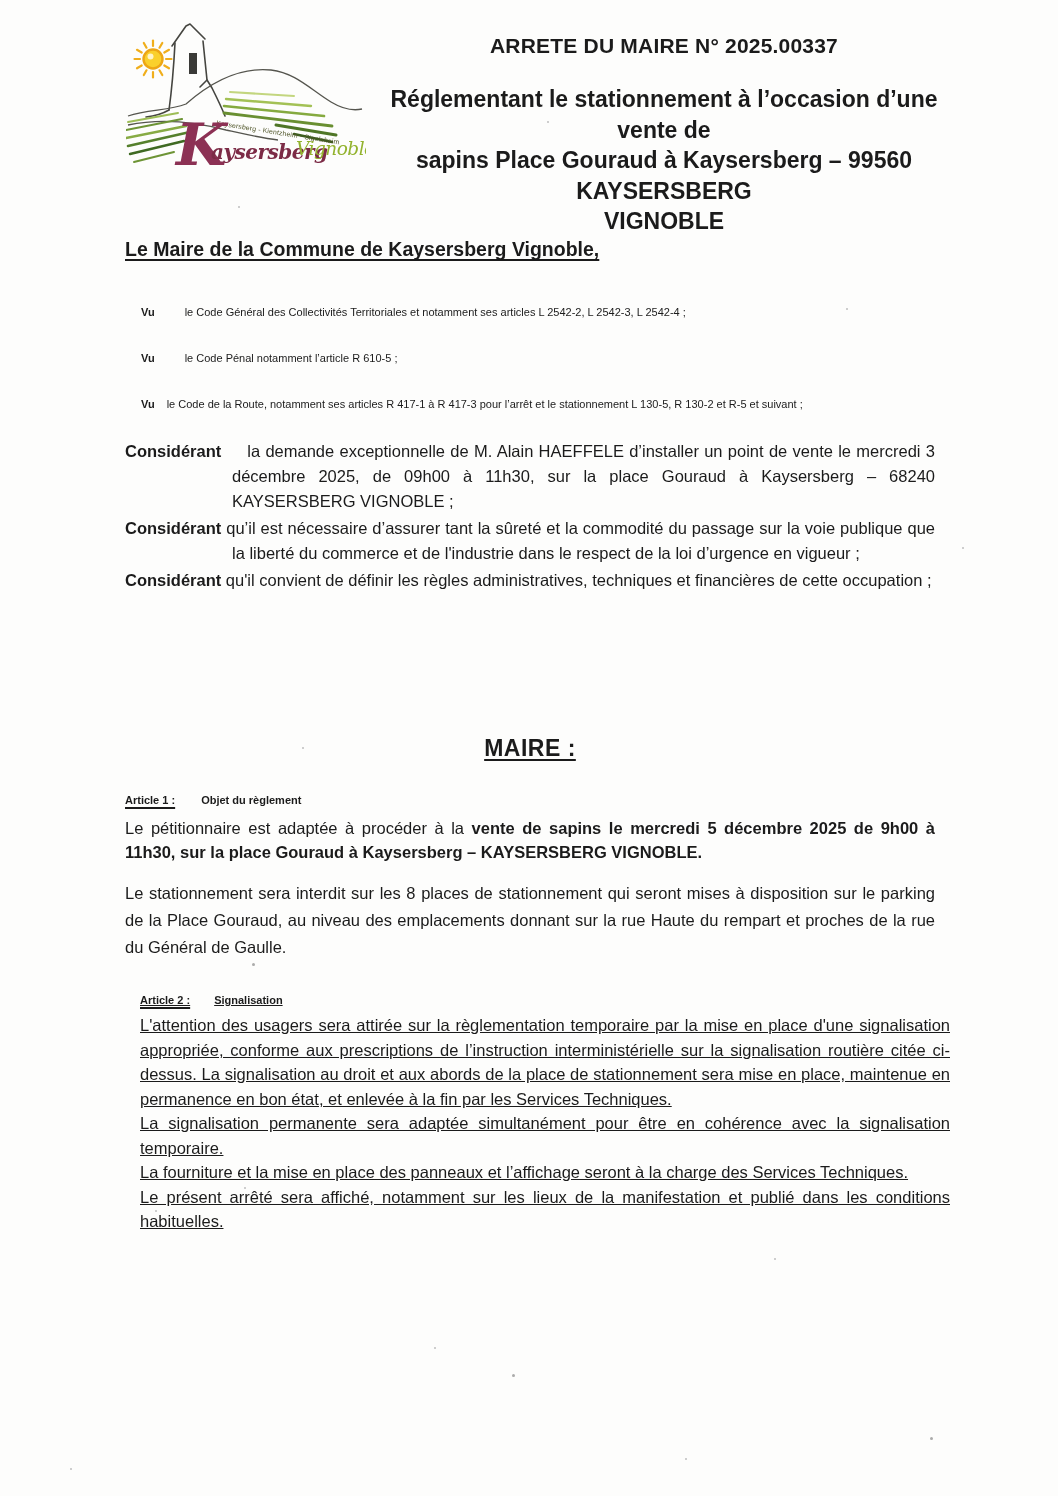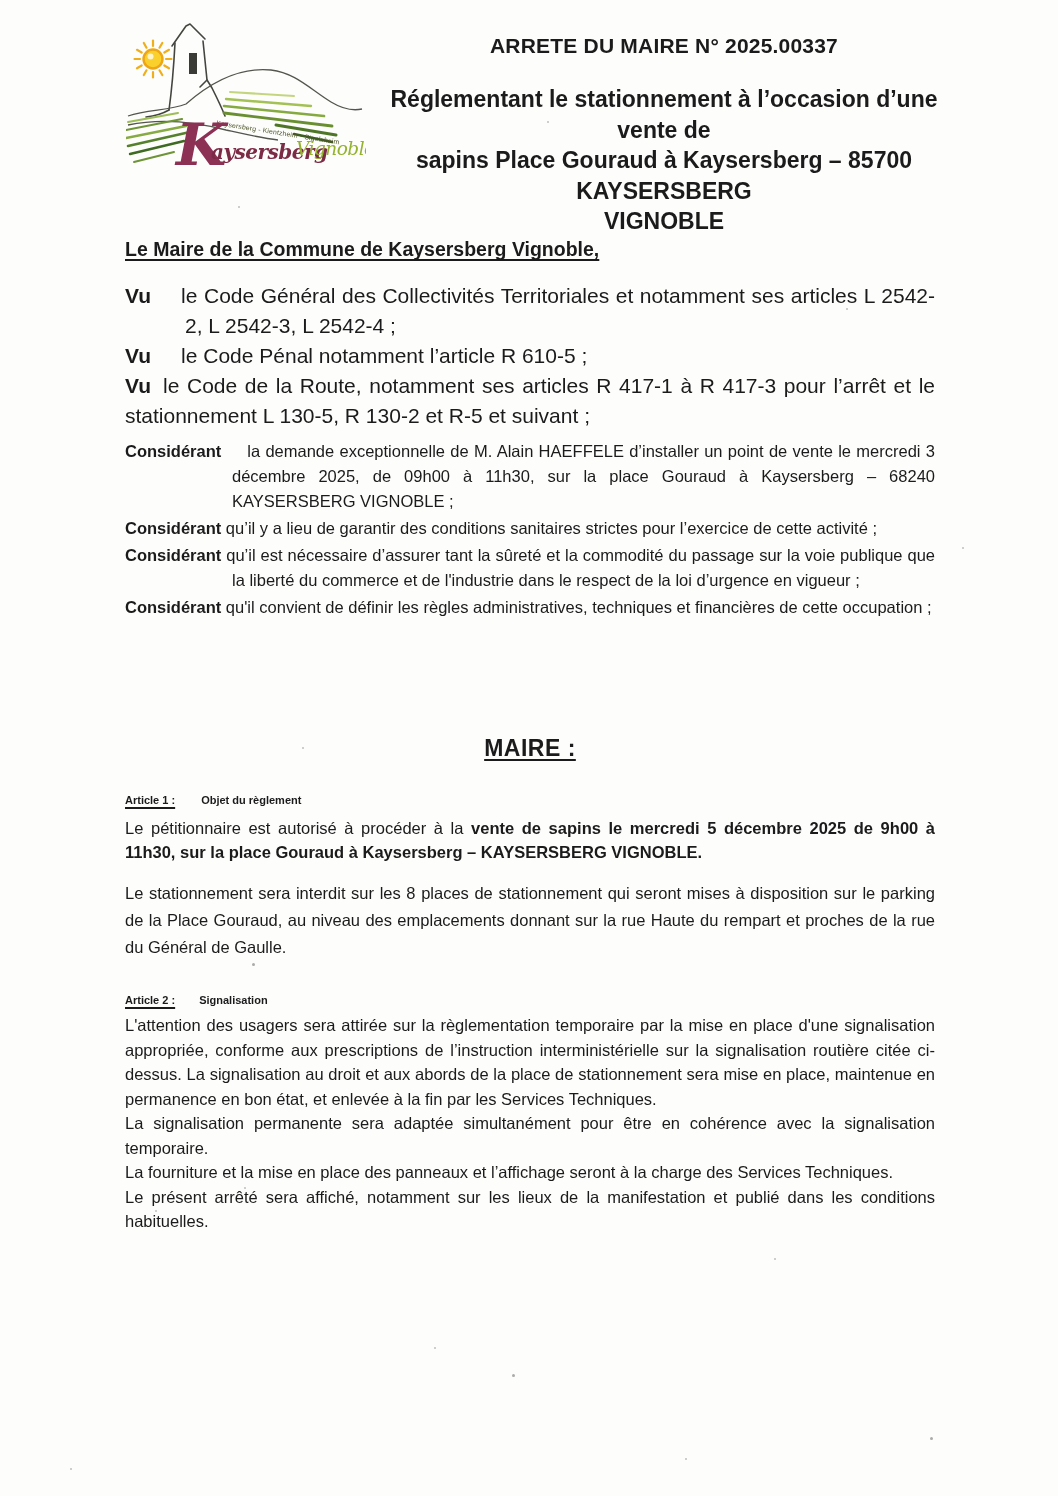--- a/index.html
+++ b/index.html
@@ -9,30 +9,30 @@
     font-family:"Liberation Sans",sans-serif;
   }
   .header{position:absolute;top:0;left:0;right:0;height:210px;}
   .logo{position:absolute;left:126px;top:22px;}
   .title-block{position:absolute;left:385px;top:33px;width:558px;text-align:center;}
   .doc-title{font-weight:bold;font-size:21px;line-height:26px;letter-spacing:0.2px;}
   .doc-subtitle{margin-top:25px;font-weight:bold;font-size:23px;line-height:30.5px;}
   .u{text-decoration:underline;text-decoration-thickness:1.6px;text-underline-offset:3px;text-decoration-skip-ink:none;}
   .maire-heading{position:absolute;top:238px;left:125px;width:810px;text-align:left;font-weight:bold;font-size:19.5px;}
   .vu-block{position:absolute;top:281px;left:125px;width:810px;}
-  .vu-item{margin:0;text-align:justify;line-height:30px;font-size:21px;}
+  .vu-item{margin:16px;text-align:justify;line-height:30px;font-size:11px;}
   .hang{padding-left:60px;text-indent:-60px;}
   .lbl{font-weight:bold;}
   .tab{display:inline-block;}
   .w30{width:30px;}.w26{width:26px;}.w24{width:24px;}.w12{width:12px;}
   .considerant-block{position:absolute;top:439px;left:125px;width:810px;}
   .cons-item{margin:0 0 2px 0;padding-left:107px;text-indent:-107px;text-align:justify;line-height:25px;font-size:16.5px;}
   .arrete-heading{position:absolute;top:735px;left:125px;width:810px;margin:0;text-align:center;font-size:23px;font-weight:bold;letter-spacing:0.5px;}
   .article1{position:absolute;top:788px;left:125px;width:810px;}
-  .article2{position:absolute;top:988px;left:125px;width:810px;}
+  .article2{position:absolute;top:988px;left:140px;width:810px;text-decoration:underline;}
   .art-label-line{margin:0;font-size:11px;font-weight:bold;line-height:24px;}
   .article2 .art-label-line{line-height:25px;}
   .a1p1{margin:4px 0 0 0;text-align:justify;line-height:24px;font-size:16.5px;}
   .a1p2{margin:16px 0 0 0;text-align:justify;line-height:27px;font-size:16.5px;font-weight:normal;}
   .a2p{margin:0;text-align:justify;line-height:24.5px;font-size:16.5px;}
   .speck{position:absolute;width:2px;height:2px;border-radius:50%;background:rgba(90,90,90,.38);}
   .speck.s3{width:3px;height:3px;background:rgba(70,70,70,.45);}
 </style>
 </head>
 <body>
@@ -97,21 +97,21 @@
 
       <text x="50" y="143" font-family="DejaVu Serif, serif" font-style="italic" font-weight="bold" font-size="58" fill="#8c3154">K</text>
       <text x="85" y="137" font-family="DejaVu Serif, serif" font-style="italic" font-weight="bold" font-size="20" letter-spacing="-0.5" fill="#7c2b46">aysersberg</text>
       <text x="170" y="133" font-family="DejaVu Serif, serif" font-style="italic" font-size="18.5" letter-spacing="-0.5" fill="#93b32e">Vignoble</text>
     </svg>
 
     <div class="title-block">
       <div class="doc-title">ARRETE DU MAIRE N° 2025.00337</div>
       <div class="doc-subtitle">
         <div>Réglementant le stationnement à l’occasion d’une vente de</div>
-        <div>sapins Place Gouraud à Kaysersberg – 85700 KAYSERSBERG</div>
+        <div>sapins Place Gouraud à Kaysersberg – 99560 KAYSERSBERG</div>
         <div>VIGNOBLE</div>
       </div>
     </div>
   </div>
 
   <div class="maire-heading">
     <span class="u">Le Maire de la Commune de Kaysersberg Vignoble,</span>
   </div>
 
   <div class="vu-block">
@@ -124,40 +124,37 @@
     <p class="vu-item">
       <b class="lbl">Vu</b><span class="tab w12"></span><span>le Code de la Route, notamment ses articles R 417-1 à R 417-3 pour l’arrêt et le stationnement L 130-5, R 130-2 et R-5 et suivant ;</span>
     </p>
   </div>
 
   <div class="considerant-block">
     <p class="cons-item">
       <b class="lbl">Considérant</b><span class="tab w26"></span><span>la demande exceptionnelle de M. Alain HAEFFELE d’installer un point de vente le mercredi 3 décembre 2025, de 09h00 à 11h30, sur la place Gouraud à Kaysersberg – 68240 KAYSERSBERG VIGNOBLE ;</span>
     </p>
     <p class="cons-item">
-      <b class="lbl">Considérant</b> <span>qu’il y a lieu de garantir des conditions sanitaires strictes pour l’exercice de cette activité ;</span>
-    </p>
-    <p class="cons-item">
       <b class="lbl">Considérant</b> <span>qu’il est nécessaire d’assurer tant la sûreté et la commodité du passage sur la voie publique que la liberté du commerce et de l'industrie dans le respect de la loi d’urgence en vigueur ;</span>
     </p>
     <p class="cons-item">
       <b class="lbl">Considérant</b> <span>qu'il convient de définir les règles administratives, techniques et financières de cette occupation ;</span>
     </p>
   </div>
 
   <h2 class="arrete-heading">
     <span class="u">MAIRE :</span>
   </h2>
 
   <div class="article article1">
     <p class="art-label-line">
       <span class="u">Article 1 :</span><span class="tab w26"></span><span>Objet du règlement</span>
     </p>
     <p class="a1p1">
-      <span>Le pétitionnaire est autorisé à procéder à la </span><b>vente de sapins le mercredi 5 décembre 2025 de 9h00 à 11h30, sur la place Gouraud à Kaysersberg – KAYSERSBERG VIGNOBLE.</b>
+      <span>Le pétitionnaire est adaptée à procéder à la </span><b>vente de sapins le mercredi 5 décembre 2025 de 9h00 à 11h30, sur la place Gouraud à Kaysersberg – KAYSERSBERG VIGNOBLE.</b>
     </p>
     <p class="a1p2">
       <span>Le stationnement sera interdit sur les 8 places de stationnement qui seront mises à disposition sur le parking de la Place Gouraud, au niveau des emplacements donnant sur la rue Haute du rempart et proches de la rue du Général de Gaulle.</span>
     </p>
   </div>
 
   <div class="article article2">
     <p class="art-label-line">
       <span class="u">Article 2 :</span><span class="tab w24"></span><span>Signalisation</span>
     </p>

